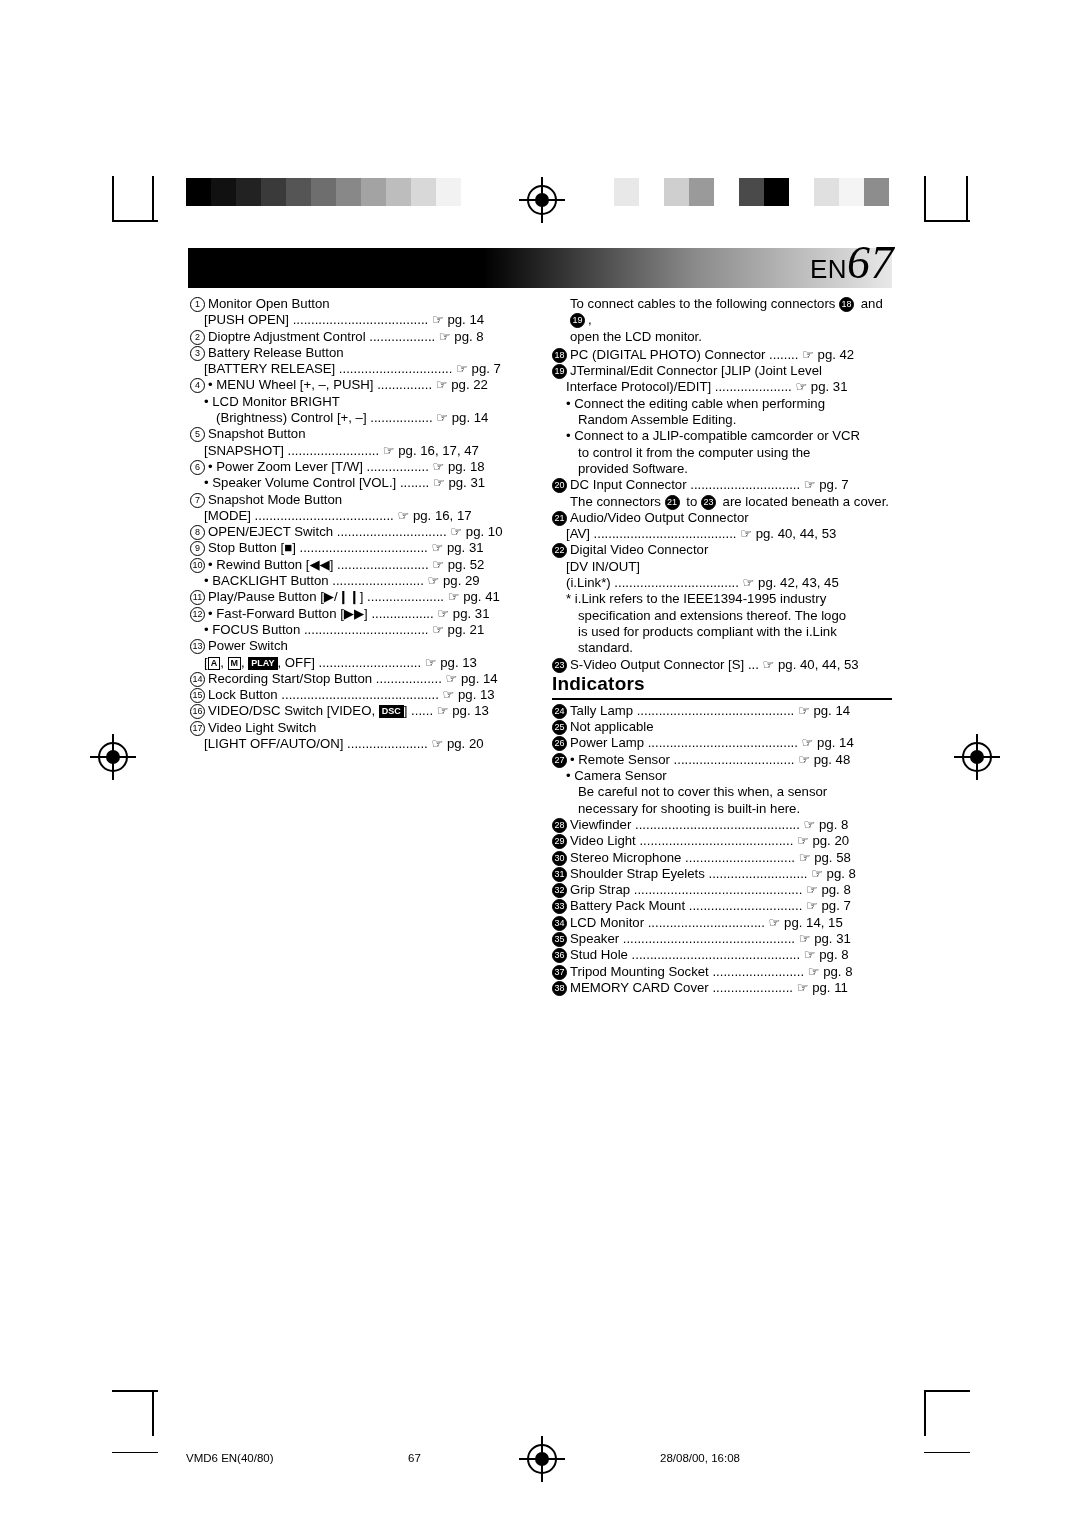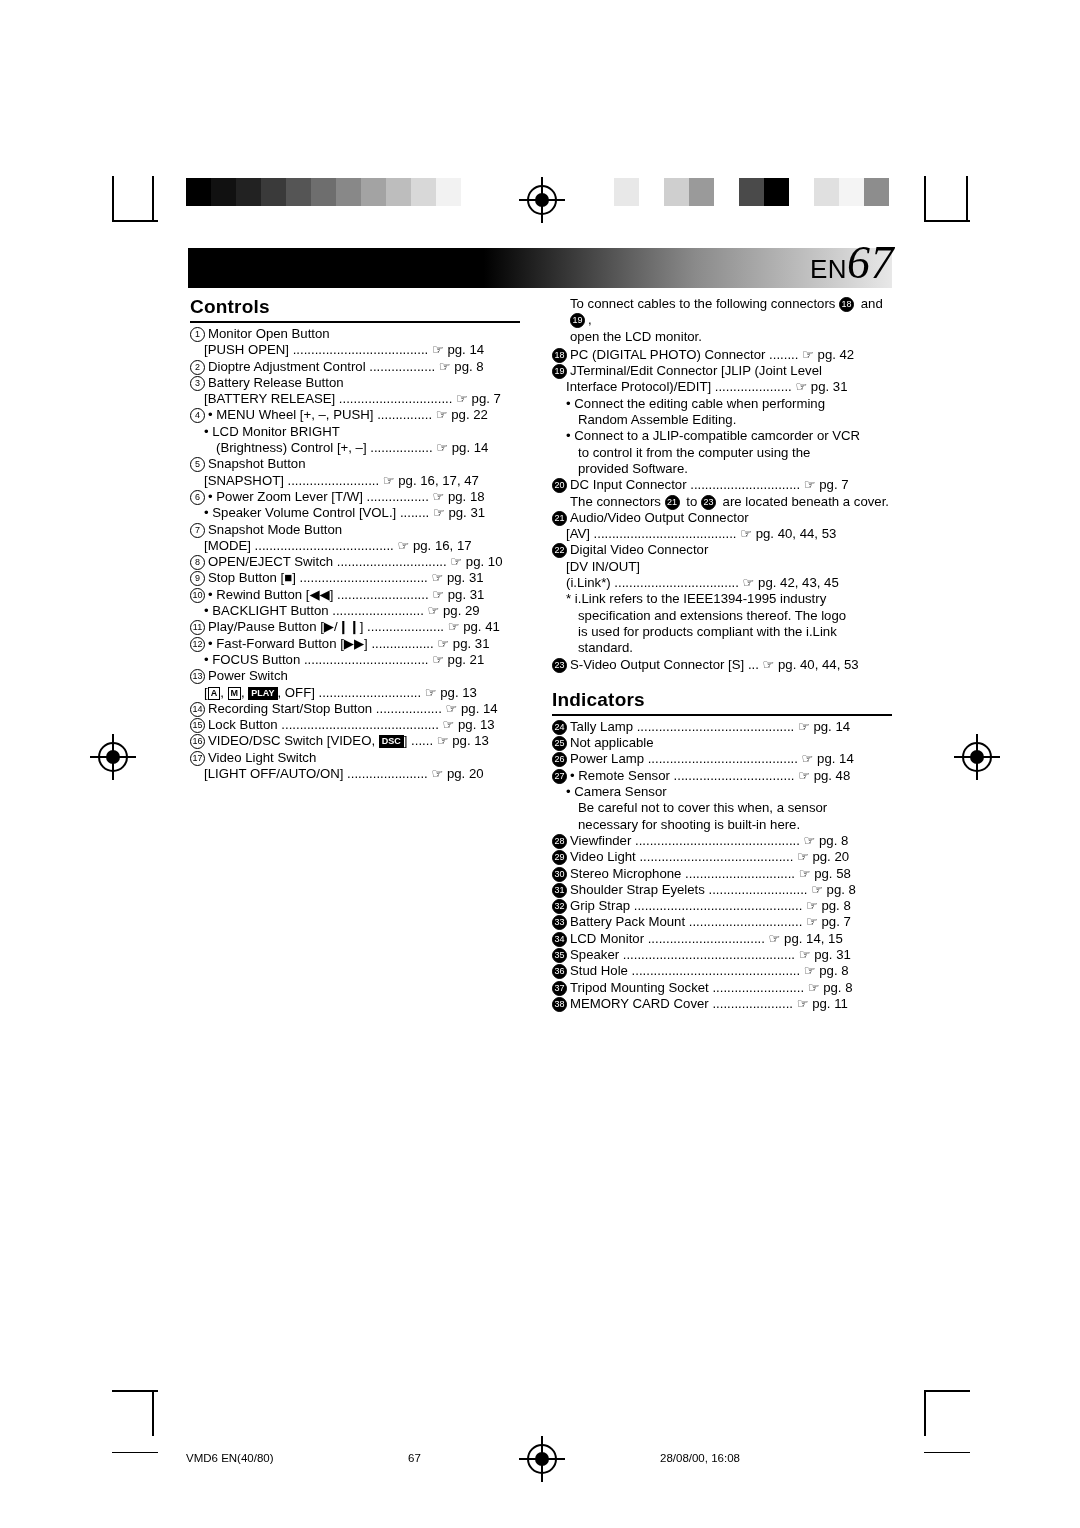--- a/index.html
+++ b/index.html
@@ -39,21 +39,21 @@
   
   .col { position:absolute; top:296px; width:330px; }
   .col-left { left:190px; }
   .col-right { left:552px; width:340px; }
 
   h2.sect {
     font-size:19px; font-weight:bold; margin:0 0 3px 0; padding:0 0 3px 0;
     border-bottom:2px solid #000;
     letter-spacing:.2px;
   }
-  h2.sect.sp { margin-top:16px; }
+  h2.sect.sp { }
 
   .item { font-size:13.2px; line-height:16.3px; margin:0; padding:0; position:relative; white-space:nowrap; }
   .item.wrap { white-space:normal;margin-left:18px; }
   .indent { padding-left:14px; }
   .indent2 { padding-left:26px; }
 
   .num {
     display:inline-block;
     width:13px; height:13px; line-height:13px;
     border-radius:50%;
@@ -136,39 +136,38 @@
       <div style="background: rgb(244, 244, 244); width: 25px;"></div>
       <div style="background: rgb(141, 141, 141); width: 25px;"></div>
     </div>
 
   <div class="pagehead"></div>
   <div class="pagenum">
     <span>EN</span><span class="big">67</span>
   </div>
 
   <div class="col col-left">
-    <h2 class="sect">Controls</h2>
     <div id="controls-list">
         <div class="item"><span class="num">1</span><span>Monitor Open Button</span></div>
         <div class="item indent"><span>[PUSH OPEN] ..................................... ☞ pg. 14</span></div>
         <div class="item"><span class="num">2</span><span>Dioptre Adjustment Control .................. ☞ pg. 8</span></div>
         <div class="item"><span class="num">3</span><span>Battery Release Button</span></div>
         <div class="item indent"><span>[BATTERY RELEASE] ............................... ☞ pg. 7</span></div>
         <div class="item"><span class="num">4</span><span>• MENU Wheel [+, –, PUSH] ............... ☞ pg. 22</span></div>
         <div class="item indent"><span>• LCD Monitor BRIGHT</span></div>
         <div class="item indent2"><span>(Brightness) Control [+, –] ................. ☞ pg. 14</span></div>
         <div class="item"><span class="num">5</span><span>Snapshot Button</span></div>
         <div class="item indent"><span>[SNAPSHOT] ......................... ☞ pg. 16, 17, 47</span></div>
         <div class="item"><span class="num">6</span><span>• Power Zoom Lever [T/W] ................. ☞ pg. 18</span></div>
         <div class="item indent"><span>• Speaker Volume Control [VOL.] ........ ☞ pg. 31</span></div>
         <div class="item"><span class="num">7</span><span>Snapshot Mode Button</span></div>
         <div class="item indent"><span>[MODE] ...................................... ☞ pg. 16, 17</span></div>
         <div class="item"><span class="num">8</span><span>OPEN/EJECT Switch .............................. ☞ pg. 10</span></div>
         <div class="item"><span class="num">9</span><span>Stop Button [■] ................................... ☞ pg. 31</span></div>
-        <div class="item"><span class="num">10</span><span>• Rewind Button [◀◀] ......................... ☞ pg. 31</span></div>
+        <div class="item"><span class="num">10</span><span>• Rewind Button [◀◀] ......................... ☞ pg. 52</span></div>
         <div class="item indent"><span>• BACKLIGHT Button ......................... ☞ pg. 29</span></div>
         <div class="item"><span class="num">11</span><span>Play/Pause Button [▶/❙❙] ..................... ☞ pg. 41</span></div>
         <div class="item"><span class="num">12</span><span>• Fast-Forward Button [▶▶] ................. ☞ pg. 31</span></div>
         <div class="item indent"><span>• FOCUS Button .................................. ☞ pg. 21</span></div>
         <div class="item"><span class="num">13</span><span>Power Switch</span></div>
         <div class="item indent"><span>[</span><span class="keybox">A</span><span>,&nbsp;</span><span class="keybox">M</span><span>,&nbsp;</span><span class="keybox inv">PLAY</span><span>, OFF] ............................ ☞ pg. 13</span></div>
         <div class="item"><span class="num">14</span><span>Recording Start/Stop Button .................. ☞ pg. 14</span></div>
         <div class="item"><span class="num">15</span><span>Lock Button ........................................... ☞ pg. 13</span></div>
         <div class="item"><span class="num">16</span><span>VIDEO/DSC Switch [VIDEO, </span><span class="keybox inv">DSC</span><span>] ...... ☞ pg. 13</span></div>
         <div class="item"><span class="num">17</span><span>Video Light Switch</span></div>

